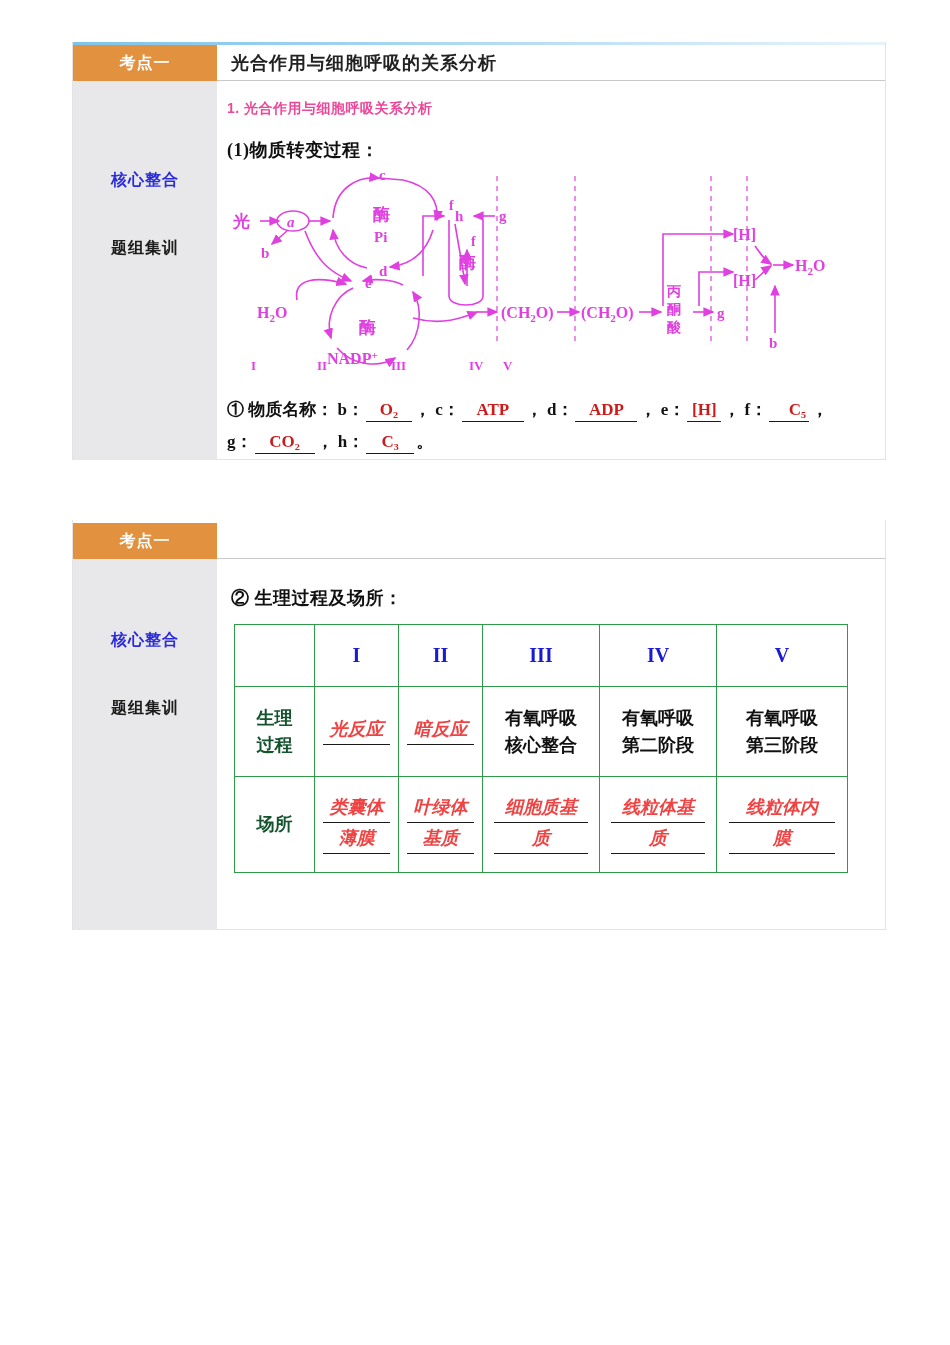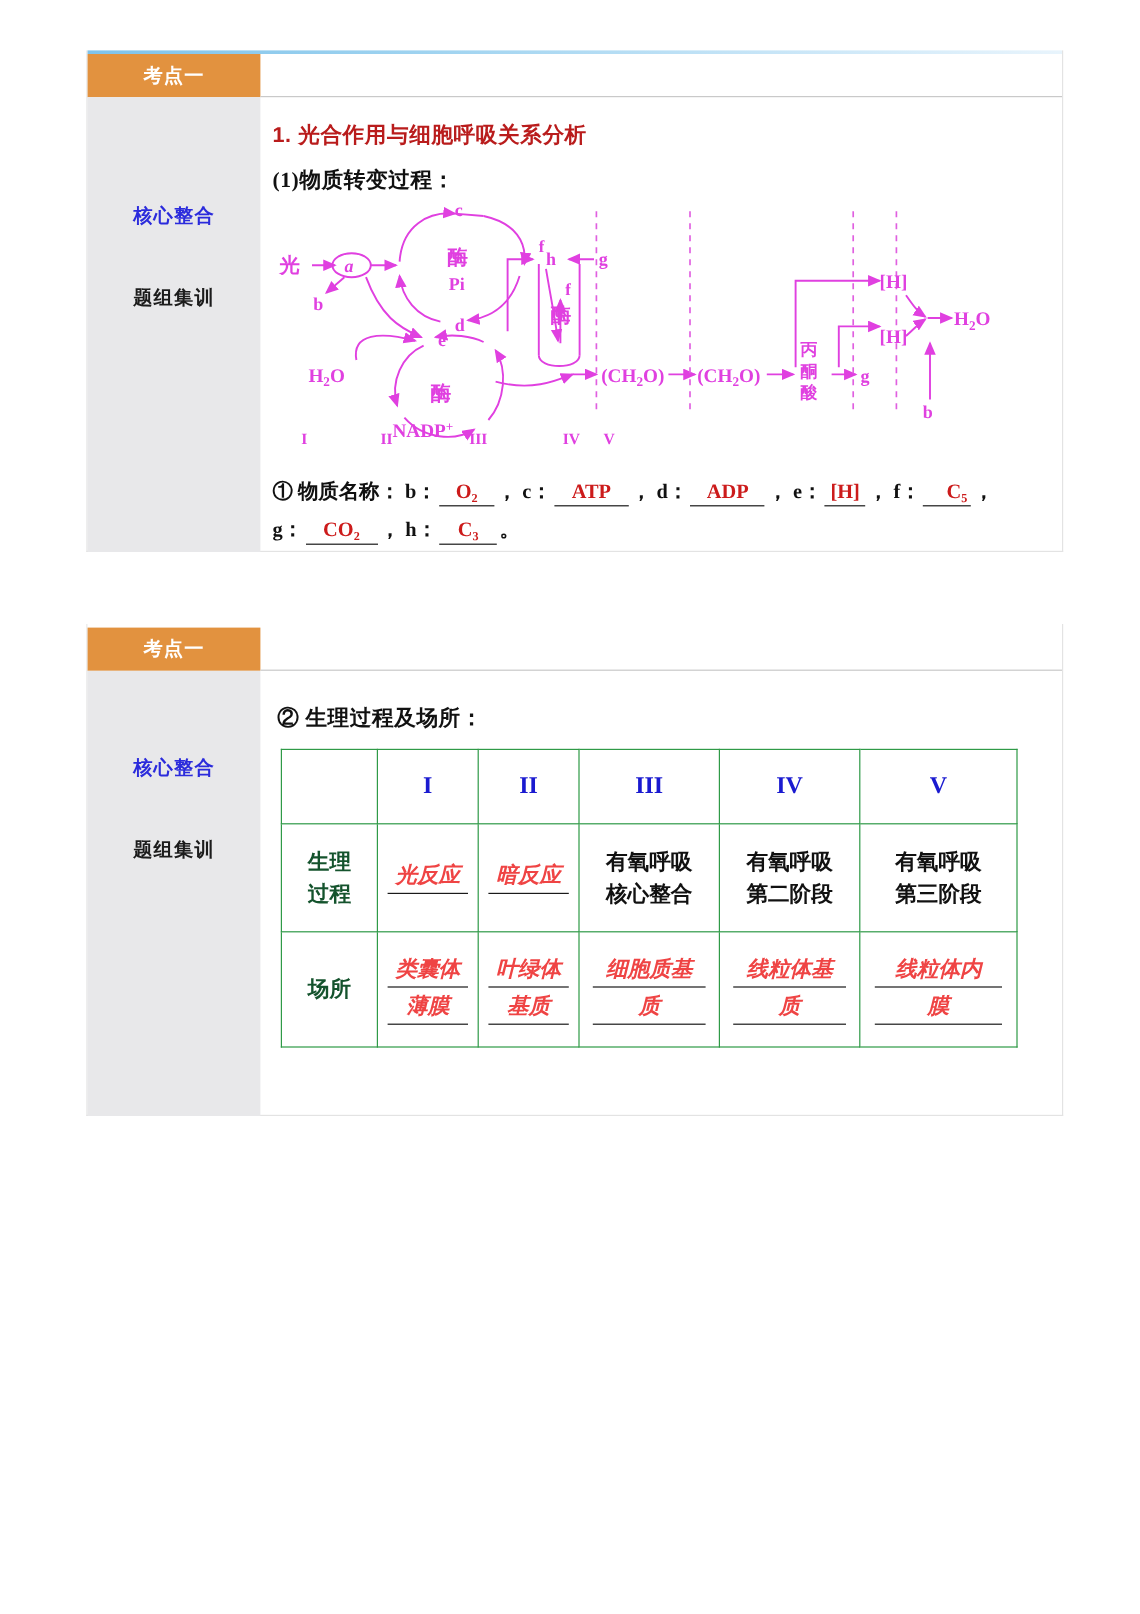--- a/index.html
+++ b/index.html
@@ -56,21 +56,21 @@
     font-weight: bold; font-size: 16px;
     letter-spacing: 1px;
   }
   .side-item.active { color: #2b2bdc; text-align: center; }
   .side-item.idle { color: #1c1c1c; }
 
   
   .h-green {
     position: absolute;
     font-family: "Liberation Sans", "DejaVu Sans", sans-serif;
-    font-size: 18px; font-weight: bold; color: #b91c1c;
+    font-size: 14px; font-weight: bold; color: #ec4899;
     letter-spacing: 0.5px;
   }
   .p-black {
     position: absolute;
     font-size: 18px; font-weight: bold; color: #111111;
     letter-spacing: 0.5px;
   }
 
   
   .subs { position: absolute; font-size: 17px; color: #111; font-weight: bold; }
@@ -133,20 +133,21 @@
 </head>
 <body>
 
 <div class="page">
 
   <div class="card" style="left:72px; top:42px; width:814px; height:418px;">
     <div class="card-topline"></div>
 
     <div class="tab">考点一</div>
 
+    <div class="card-title">光合作用与细胞呼吸的关系分析</div>
     <div class="title-rule"></div>
 
     <div class="sidebar" style="top:39px; height:379px;"></div>
 
     <div class="side-item active" style="top:128px;">核心整合</div>
     <div class="side-item idle" style="top:196px;">题组集训</div>
 
     <div class="h-green" style="left:154px; top:58px;">1. 光合作用与细胞呼吸关系分析</div>
 
     <div class="p-black" style="left:154px; top:96px;">(1)物质转变过程：</div>

